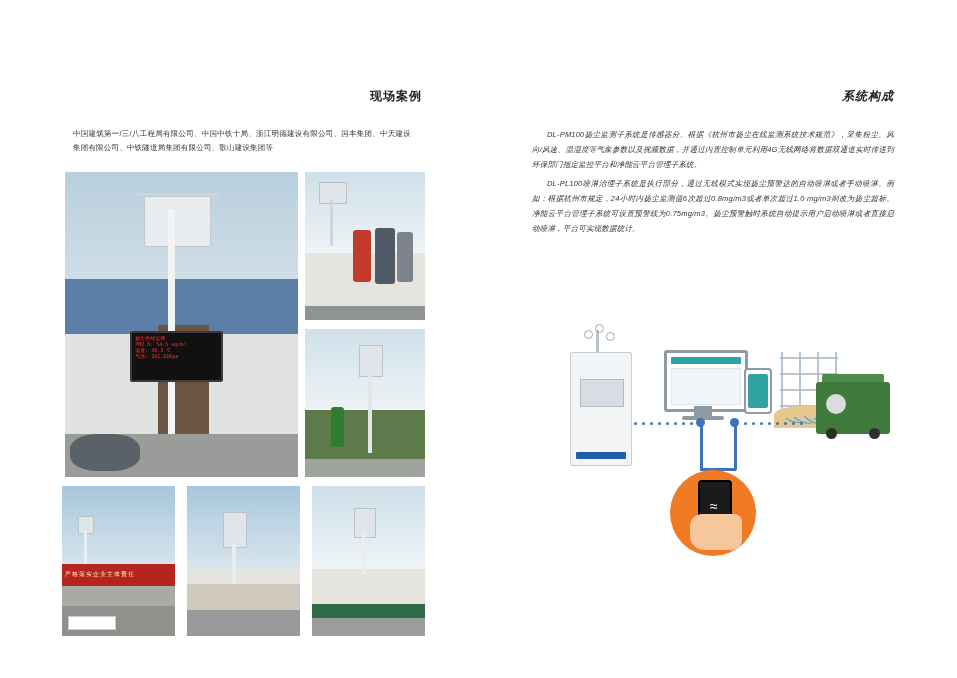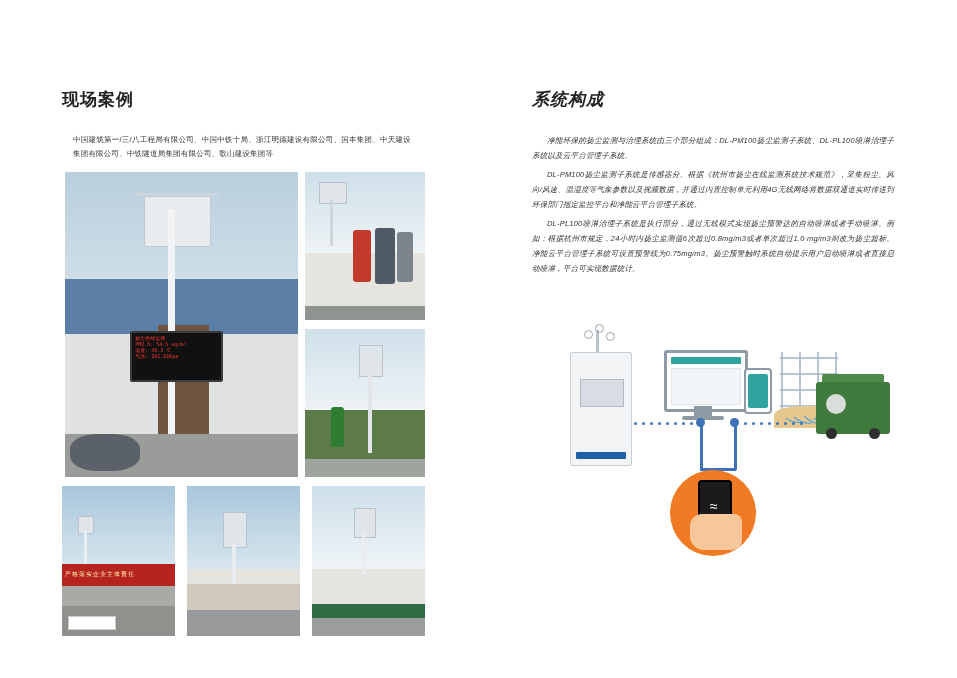--- a/index.html
+++ b/index.html
@@ -25,25 +25,26 @@
     width: 360px;
   }
   .col-right {
     position: absolute;
     left: 532px;
     top: 88px;
     width: 362px;
     font-style: italic;
   }
   .sec-title {
-    font-size: 17px;
+    font-size: 12px;
     color: #222;
     font-weight: bold;
     letter-spacing: 1px;
     margin: 0 0 22px 0;
+    text-align: right;
   }
   .body-text {
     font-size: 7.5px;
     line-height: 1.85;
     color: #333;
     text-align: justify;
     margin: 11px;
     letter-spacing: 0.2px;
   }
   .para {
@@ -239,21 +240,20 @@
       <div class="gnd f-wall"></div>
       <div class="boxy" style="left:42px; top:22px; width:20px; height:28px;"></div>
       <div class="pole" style="left:50px; top:48px; width:3px; height:40px; background:#e9edf0;"></div>
       <div style="position:absolute; left:0; bottom:18px; width:100%; height:14px; background:#2f6b44;"></div>
       <div style="position:absolute; left:0; bottom:0; width:100%; height:18px; background:#9b9d9a;"></div>
     </div>
   </div>
 
   <div class="col-right">
     <h2 class="sec-title">系统构成</h2>
-    <p class="para">净能环保的扬尘监测与治理系统由三个部分组成：DL-PM100扬尘监测子系统、DL-PL100喷淋治理子系统以及云平台管理子系统。</p>
     <p class="para">DL-PM100扬尘监测子系统是传感器分。根据《杭州市扬尘在线监测系统技术规范》，采集粉尘、风向/风速、温湿度等气象参数以及视频数据，并通过内置控制单元利用4G无线网络将数据双通道实时传送到环保部门指定监控平台和净能云平台管理子系统。</p>
     <p class="para">DL-PL100喷淋治理子系统是执行部分，通过无线模式实现扬尘预警达的自动喷淋或者手动喷淋。例如：根据杭州市规定，24小时内扬尘监测值6次超过0.8mg/m3或者单次超过1.0 mg/m3则改为扬尘超标。净能云平台管理子系统可设置预警线为0.75mg/m3。扬尘预警触时系统自动提示用户启动喷淋或者直接启动喷淋，平台可实现数据统计。</p>
   </div>
 
   <div class="diagram">
 
     <div class="d-mast"></div>
     <div class="d-cup" style="left:36px; top:0px;"></div>
     <div class="d-cup" style="left:58px; top:2px;"></div>
     <div class="d-cup" style="left:47px; top:-6px;"></div>

